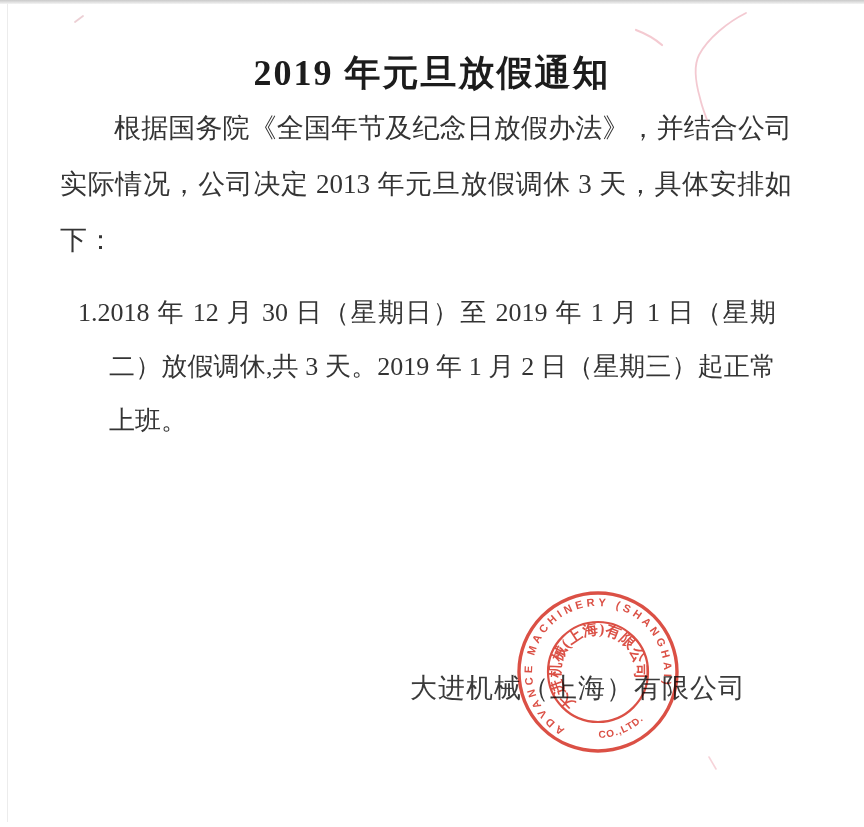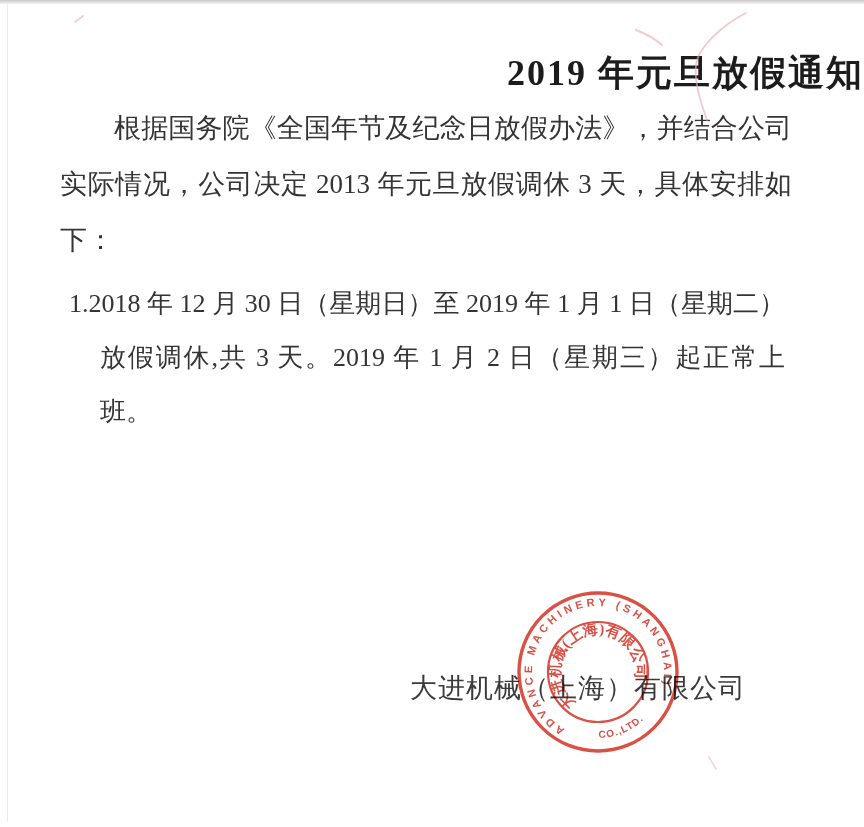--- a/index.html
+++ b/index.html
@@ -14,37 +14,37 @@
   .scan-edge-top{
     position:absolute;top:0;left:0;width:864px;height:4px;
     background:linear-gradient(#c9c9c9,#f4f4f4);
   }
   .scan-edge-left{
     position:absolute;top:4px;left:7px;width:1px;height:818px;
     background:#ececec;
   }
   .title{
     position:absolute;top:49px;left:0;width:864px;
-    text-align:right;
+    text-align:center;
     font-size:36px;font-weight:bold;color:#1c1c1c;
     letter-spacing:2px;
   }
   .intro{
     position:absolute;top:100px;left:60px;width:732px;
     font-size:27px;line-height:56px;
     text-indent:2em;text-align:justify;
     color:#343434;
   }
   .items{
     position:absolute;top:270px;left:62px;width:730px;
     font-size:26px;line-height:54px;color:#343434;
   }
   .item{
     padding-left:31px;text-indent:-31px;
-    margin:7px;text-align:justify;
+    margin:16px;text-align:justify;
   }
   .signature-company{
     position:absolute;top:670px;right:118px;
     font-size:27px;letter-spacing:1px;color:#3a3a3a;
     white-space:nowrap;
     font-family:Liberation Mono, monospace;
   }
   .signature-date{
     position:absolute;top:721px;right:187px;
     font-size:27px;letter-spacing:1px;color:#3a3a3a;

